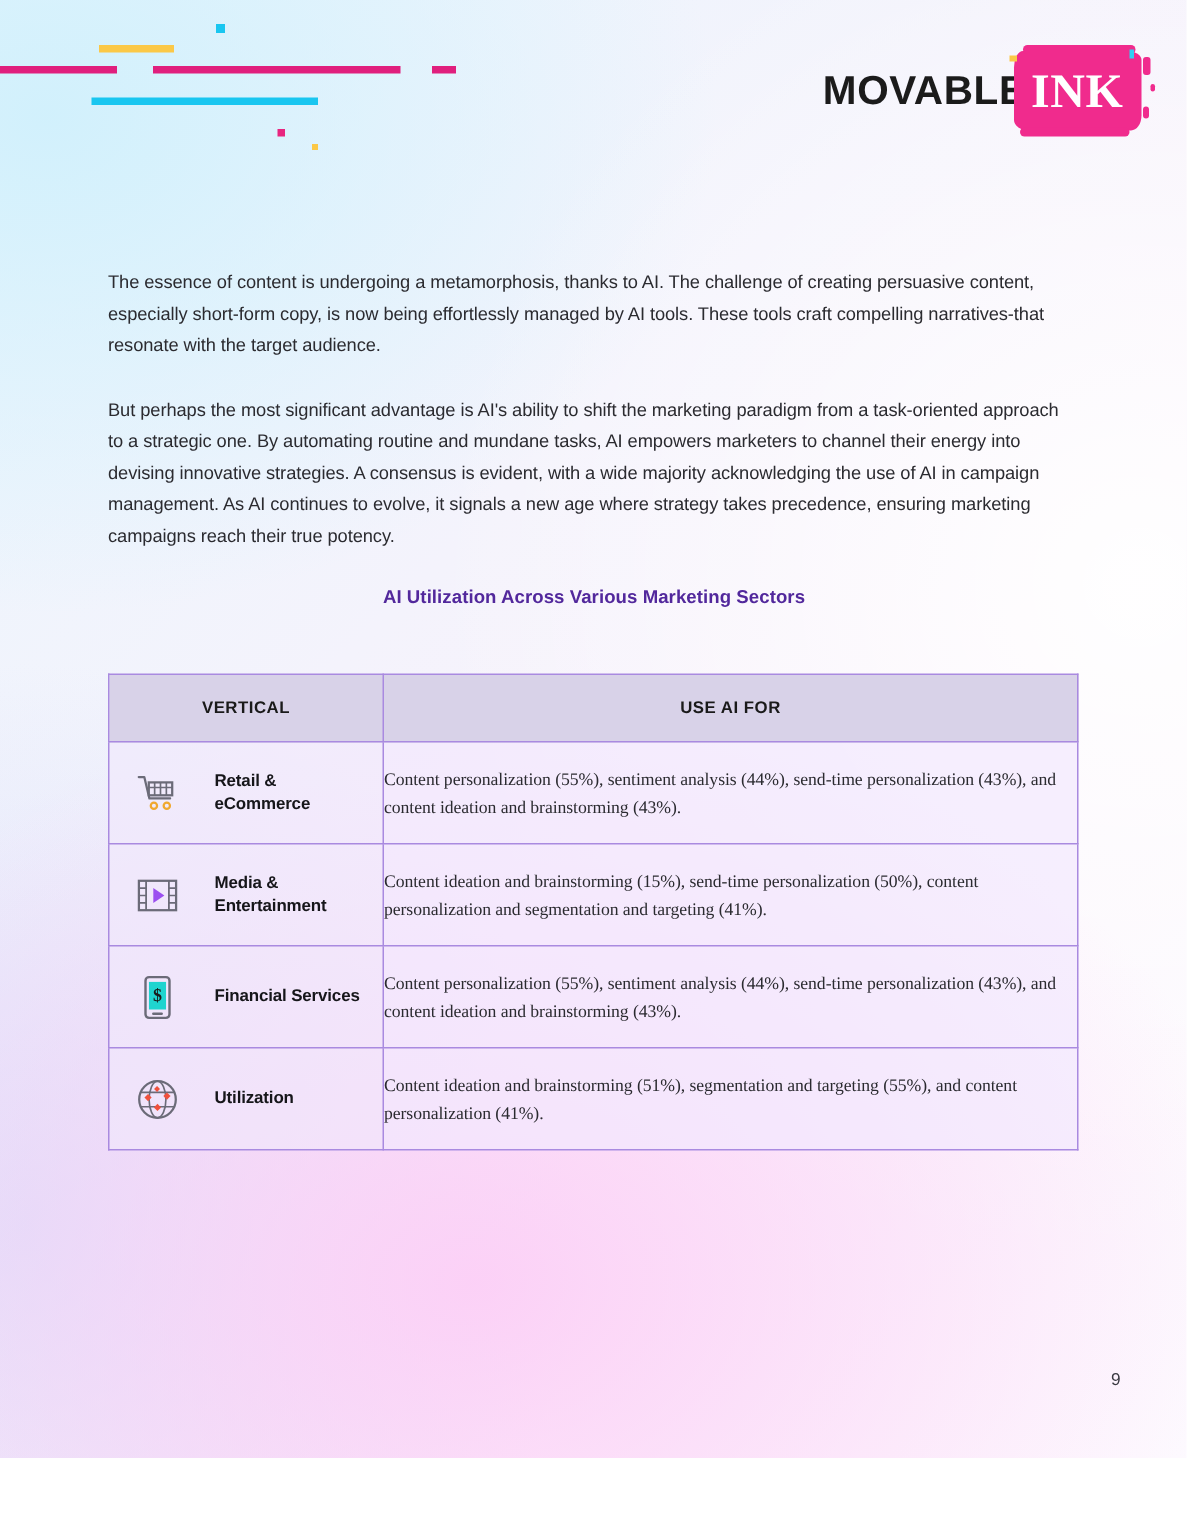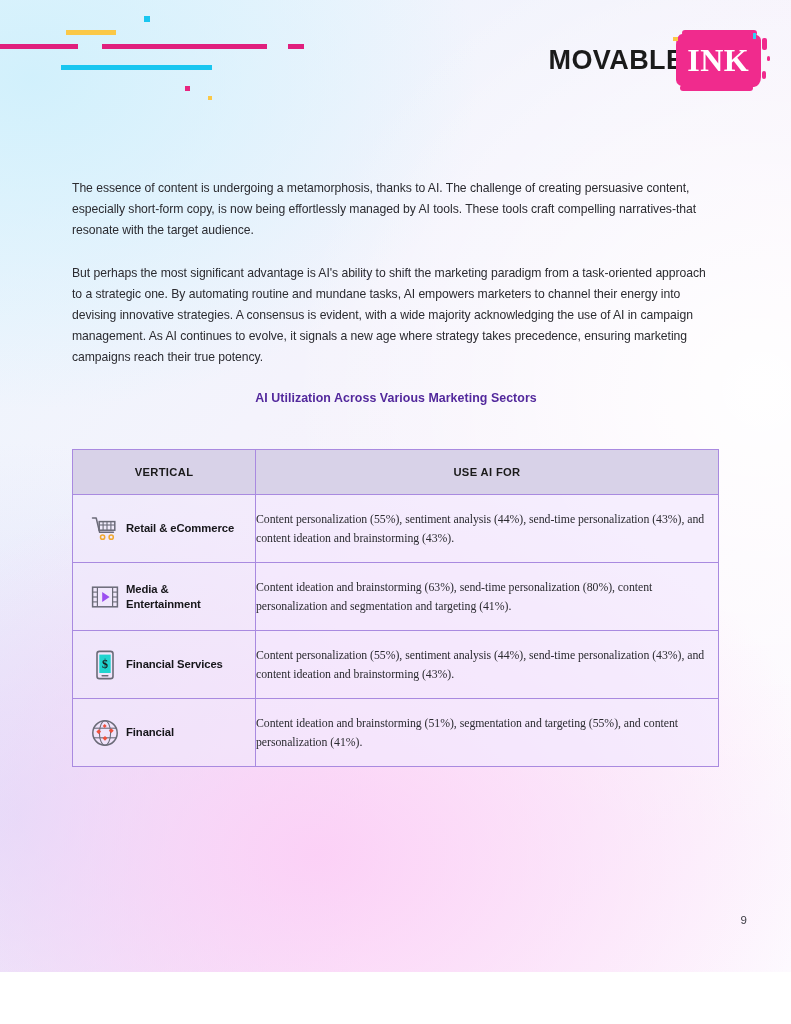--- a/index.html
+++ b/index.html
@@ -175,21 +175,21 @@
   .ai-table tbody td {
     background: rgba(243,233,253,0.72);
     height: 67px;
   }
   .ai-table tbody tr td.cell-vertical {
     background: rgba(240,232,252,0.62);
   }
   .cell-vertical-inner {
     display: flex;
     align-items: center;
-    gap: 6px;
+    gap: 23px;
     padding: 0 10px 0 17px;
   }
   .vert-label {
     font-family: "Liberation Sans", sans-serif;
     font-weight: 700;
     font-size: 11.3px;
     color: #16161a;
     line-height: 15px;
     letter-spacing: -0.1px;
   }
@@ -301,21 +301,21 @@
                   <line x1="1.6" y1="16.9" x2="6.4" y2="16.9" stroke="#6b6b78" stroke-width="1.1"></line>
                   <line x1="21.6" y1="7.1" x2="26.4" y2="7.1" stroke="#6b6b78" stroke-width="1.1"></line>
                   <line x1="21.6" y1="12.0" x2="26.4" y2="12.0" stroke="#6b6b78" stroke-width="1.1"></line>
                   <line x1="21.6" y1="16.9" x2="26.4" y2="16.9" stroke="#6b6b78" stroke-width="1.1"></line>
                   <polygon points="11.2,7.0 18.6,12.0 11.2,17.0" fill="#9b4ff0"></polygon>
                 </svg>
               </span>
               <span class="vert-label">Media &amp; Entertainment</span>
             </div>
           </td>
-          <td class="cell-use">Content ideation and brainstorming (63%), send-time personalization (80%), content personalization and segmentation and targeting (41%).</td>
+          <td class="cell-use">Content ideation and brainstorming (15%), send-time personalization (50%), content personalization and segmentation and targeting (41%).</td>
         </tr>
 
         <tr>
           <td class="cell-vertical">
             <div class="cell-vertical-inner">
               <span class="icon-box">
                 <svg width="22" height="30" viewBox="0 0 22 30" aria-hidden="true">
                   <rect x="3.0" y="1.4" width="16.0" height="27.2" rx="2.4" fill="none" stroke="#6b6b78" stroke-width="1.6"></rect>
                   <rect x="5.3" y="4.6" width="11.4" height="18.4" fill="#1fd4cf"></rect>
                   <text x="11.0" y="17.6" font-family="Liberation Serif, serif" font-size="12" font-weight="700" fill="#1a1a1a" text-anchor="middle">$</text>
@@ -336,21 +336,21 @@
                   <circle cx="14" cy="14" r="12.2" fill="none" stroke="#6b6b78" stroke-width="1.5"></circle>
                   <ellipse cx="14" cy="14" rx="5.6" ry="12.2" fill="none" stroke="#6b6b78" stroke-width="1.1"></ellipse>
                   <line x1="2.4" y1="9.2" x2="25.6" y2="9.2" stroke="#6b6b78" stroke-width="1.1"></line>
                   <line x1="2.4" y1="18.8" x2="25.6" y2="18.8" stroke="#6b6b78" stroke-width="1.1"></line>
                   <rect x="6.0" y="11.0" width="3.4" height="3.4" fill="#f0503c" transform="rotate(45 7.7 12.7)"></rect>
                   <rect x="18.6" y="10.0" width="3.4" height="3.4" fill="#f0503c" transform="rotate(45 20.3 11.7)"></rect>
                   <rect x="12.3" y="17.6" width="3.4" height="3.4" fill="#f0503c" transform="rotate(45 14 19.3)"></rect>
                   <rect x="12.3" y="5.6" width="2.8" height="2.8" fill="#f0503c" transform="rotate(45 13.7 7.0)"></rect>
                 </svg>
               </span>
-              <span class="vert-label">Financial</span>
+              <span class="vert-label">Utilization</span>
             </div>
           </td>
           <td class="cell-use">Content ideation and brainstorming (51%), segmentation and targeting (55%), and content personalization (41%).</td>
         </tr>
 
       </tbody>
     </table>
   </div>
 
   <div class="page-number">9</div>

